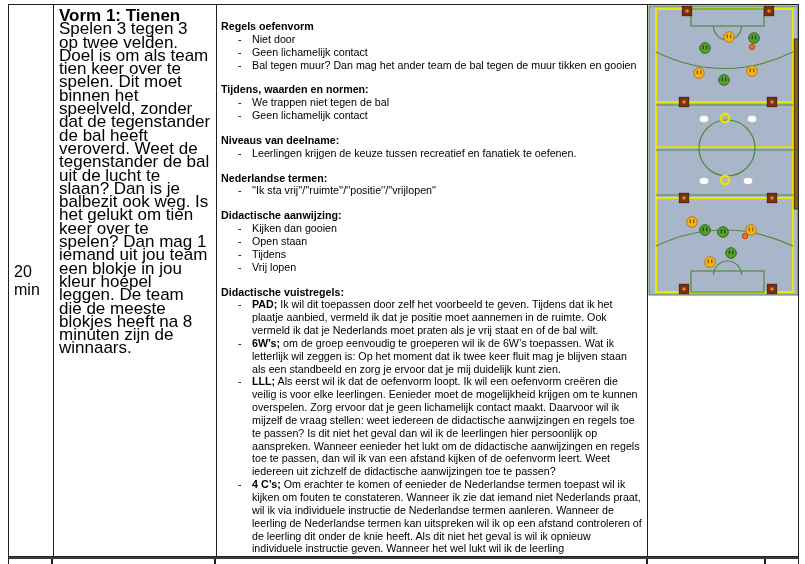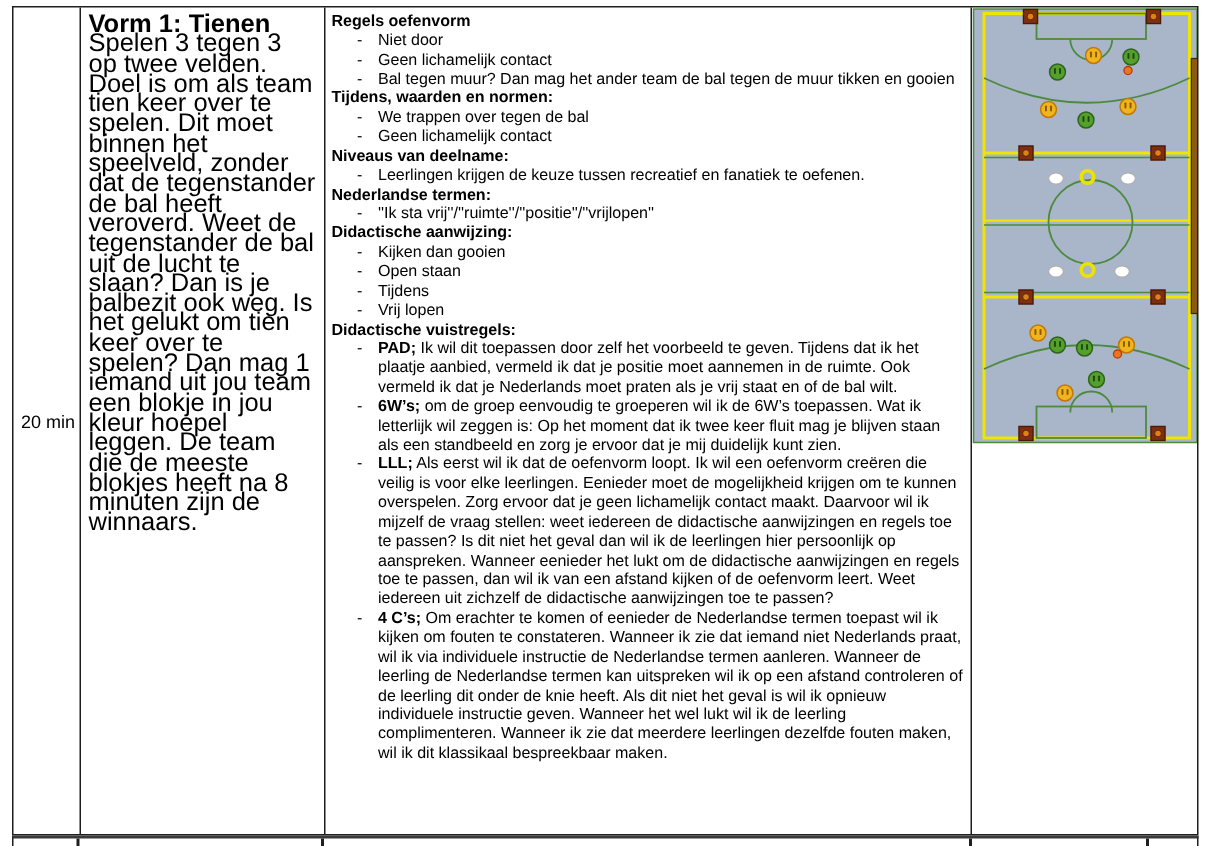--- a/index.html
+++ b/index.html
@@ -8,26 +8,26 @@
     font-family:"Liberation Sans","DejaVu Sans",sans-serif; color:#000;
     overflow:hidden;
   }
   .main-row {
     position:absolute; left:8px; top:4px; width:791px; height:553px;
     border:1.5px solid #1f1f1f; display:flex; box-sizing:border-box;
     background:#fff;
   }
   .cell { box-sizing:border-box; overflow:hidden; }
   .cell + .cell { border-left:1.5px solid #1f1f1f; }
-  .col-time   { width:44px;  display:flex; align-items:center; padding-left:5px; font-size:12px; }
+  .col-time   { width:44px;  display:flex; align-items:center; padding-left:5px; font-size:16px; }
   .col-desc   { width:163px; padding:4px 5px; font-size:17px; line-height:13.3px; }
   .col-rules  { width:431px; padding:3px 5px 0 4px; font-size:10.7px; line-height:12.85px; }
   .col-diagram{ flex:1; position:relative; }
   .desc-title { font-weight:bold; }
-  .sec-title  { font-weight:bold; }
+  .sec-title  { font-weight:bold;margin-top:12px; }
   .bullet { position:relative; padding-left:31px; }
   .bullet .dash { position:absolute; left:17px; top:0; }
   .sliver-row {
     position:absolute; left:8px; top:557px; width:791px; height:7px;
     border-top:2.5px solid #3a3a3a; border-left:1.5px solid #1f1f1f; border-right:1.5px solid #1f1f1f;
     box-sizing:border-box;
   }
   .sliver-div { position:absolute; top:0; bottom:0; width:1.5px; background:#1f1f1f; }
   
   svg.court { position:absolute; left:0; top:0; display:block; }
@@ -57,21 +57,21 @@
 
       <div class="section">
         <div class="sec-title">Regels oefenvorm</div>
         <div class="bullet"><span class="dash">-</span><span>Niet door</span></div>
         <div class="bullet"><span class="dash">-</span><span>Geen lichamelijk contact</span></div>
         <div class="bullet"><span class="dash">-</span><span>Bal tegen muur? Dan mag het ander team de bal tegen de muur tikken en gooien</span></div>
       </div>
 
       <div class="section">
         <div class="sec-title">Tijdens, waarden en normen:</div>
-        <div class="bullet"><span class="dash">-</span><span>We trappen over tegen de bal</span></div>
+        <div class="bullet"><span class="dash">-</span><span>We trappen niet tegen de bal</span></div>
         <div class="bullet"><span class="dash">-</span><span>Geen lichamelijk contact</span></div>
       </div>
 
       <div class="section">
         <div class="sec-title">Niveaus van deelname:</div>
         <div class="bullet"><span class="dash">-</span><span>Leerlingen krijgen de keuze tussen recreatief en fanatiek te oefenen.</span></div>
       </div>
 
       <div class="section">
         <div class="sec-title">Nederlandse termen:</div>

